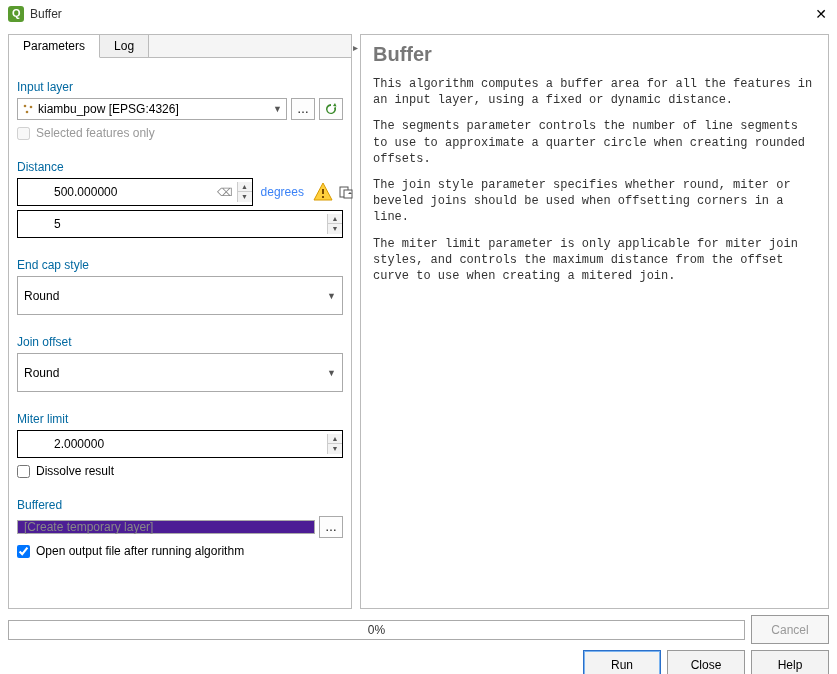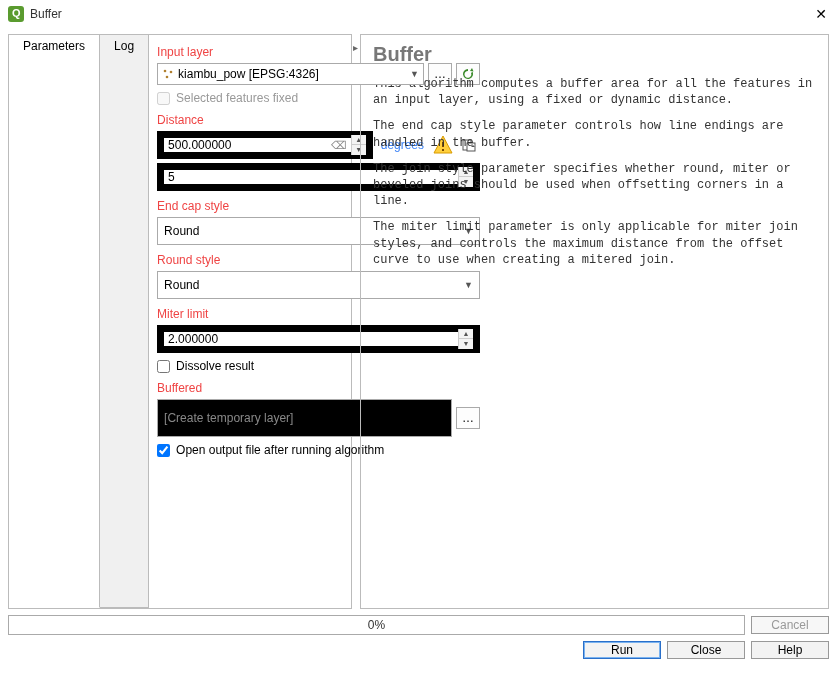--- a/index.html
+++ b/index.html
@@ -6,71 +6,71 @@
 body { background: #fff; width: 837px; height: 674px; overflow: hidden; }
 
 .titlebar { height: 28px; display: flex; align-items: center; padding: 0 8px; }
 .titlebar .q-icon { width: 16px; height: 16px; background: #5a9b2f; border-radius: 3px; position: relative; margin-right: 6px; }
 .titlebar .q-icon::after { content: "Q"; color: #fff; font-weight: bold; font-size: 11px; position: absolute; top: 1px; left: 4px; }
 .titlebar .title { flex: 1; color: #333; }
 .titlebar .close { width: 16px; height: 16px; text-align: center; cursor: pointer; font-size: 14px; }
 
 .main-area { display: flex; height: 581px; padding: 6px 8px 0 8px; gap: 8px; }
 
-.left-panel { width: 344px; border: 1px solid #bbb; display: flex; flex-direction: row; }
+.left-panel { width: 344px; border: 1px solid #bbb; display: flex; flex-direction: column; }
 .right-panel { flex: 1; border: 1px solid #bbb; padding: 8px 12px; overflow: auto; }
 
 .collapse-arrow { position: absolute; left: 353px; top: 42px; font-size: 10px; color: #666; cursor: pointer; }
 
 .tabs { display: flex; background: #f5f5f5; }
 .tab { padding: 4px 14px; border: 1px solid #bbb; border-top: none; border-left: none; background: #f0f0f0; cursor: pointer; border-bottom: 1px solid #bbb; }
 .tab.active { background: #fff; border-bottom: 1px solid #fff; }
 .tabs-filler { flex: 1; border-bottom: 1px solid #bbb; }
 
 .form-body { padding: 6px 8px; display: flex; flex-direction: column; gap: 4px; }
-.label { color: #ef4444; margin-top: 4px; }
+.label { color: #0369a1; margin-top: 16px; }
 
 .row { display: flex; align-items: center; gap: 4px; }
 
 .combo { flex: 1; height: 22px; border: 1px solid #aaa; background: #fff; display: flex; align-items: center; padding: 0 4px; position: relative; }
 .combo .dots { width: 12px; height: 12px; display: inline-block; margin-right: 4px; }
 .combo .caret { margin-left: auto; font-size: 9px; color: #555; }
 
 .icon-btn { width: 24px; height: 22px; border: 1px solid #aaa; background: #fdfdfd; display: flex; align-items: center; justify-content: center; cursor: pointer; }
 .icon-btn.green svg { color: #3a8a2a; }
 
 .checkbox-row { display: flex; align-items: center; gap: 6px; margin-top: 2px; }
 .checkbox-row input { width: 13px; height: 13px; }
 .checkbox-row.disabled { color: #999; }
 
-.spininput { display: flex; height: 28px; border: 7px solid #000000; background: #fff; align-items: center; }
+.spininput { display: flex; height: 28px; border: 1px solid #000000; background: #fff; align-items: center; padding-left: 32px; }
 .spininput input { border: none; outline: none; flex: 1; padding: 0 4px; height: 100%; }
 .spininput .clear { color: #888; padding: 0 4px; cursor: pointer; font-size: 11px; }
 .spinbtns { display: flex; flex-direction: column; border-left: 1px solid #ccc; }
 .spinbtns div { width: 14px; height: 10px; font-size: 7px; text-align: center; line-height: 10px; cursor: pointer; color: #555; background: #f3f3f3; }
 .spinbtns div:first-child { border-bottom: 1px solid #ccc; }
 
 .unit { padding: 0 4px; color: #3b82f6; }
 
 .warn-icon { width: 22px; height: 22px; }
 .override-btn { width: 22px; height: 22px; display: flex; align-items: center; justify-content: center; cursor: pointer; }
 
-.select { height: 28px; border: 1px solid #aaa; background: #fff; display: flex; align-items: center; padding: 0 6px; }
+.select { height: 39px; border: 1px solid #aaa; background: #fff; display: flex; align-items: center; padding: 0 6px; }
 .select .caret { margin-left: auto; font-size: 9px; color: #555; }
 
-.text-input { height: 38px; border: 1px solid #aaa; background: #000000; padding: 0 6px; display: flex; align-items: center; }
+.text-input { height: 14px; border: 1px solid #aaa; background: #4c1d95; padding: 0 6px; display: flex; align-items: center; }
 .text-input .placeholder { color: #888; }
 
 .right-panel h2 { color: #777; font-size: 20px; font-weight: bold; margin-bottom: 10px; }
 .right-panel p { color: #333; margin-bottom: 10px; line-height: 1.35; font-family: Liberation Mono, monospace; }
 
 .bottom-area { padding: 6px 8px; }
 .progress-row { display: flex; gap: 6px; margin-bottom: 6px; align-items: center; }
 .progress { flex: 1; height: 20px; border: 1px solid #aaa; background: #fff; display: flex; align-items: center; justify-content: center; color: #333; }
-.btn { height: 18px; min-width: 78px; border: 1px solid #999; background: #f3f3f3; cursor: pointer; padding: 0 10px; display: flex; align-items: center; justify-content: center; }
+.btn { height: 29px; min-width: 78px; border: 1px solid #999; background: #f3f3f3; cursor: pointer; padding: 0 10px; display: flex; align-items: center; justify-content: center; }
 .btn.primary { border: 1px solid #2a6fc9; box-shadow: inset 0 0 0 1px #7ab3f0; }
 .btn.disabled { color: #999; background: #f7f7f7; }
 .button-row { display: flex; gap: 6px; }
 .button-row .spacer { flex: 1; }
 </style>
 </head>
 <body>
 
 <div class="titlebar">
   <div class="q-icon"></div>
@@ -108,21 +108,21 @@
         <div class="icon-btn green">
           <svg width="14" height="14" viewBox="0 0 14 14">
               <path d="M7 2a5 5 0 1 0 4.5 2.8L10 6a3.4 3.4 0 1 1-3-2V2z" fill="#3a8a2a"></path>
               <path d="M11 1l1.5 3.5L9 4z" fill="#3a8a2a"></path>
             </svg>
         </div>
       </div>
 
       <div class="checkbox-row disabled">
         <input type="checkbox" disabled="" style="">
-        <span>Selected features fixed</span>
+        <span>Selected features only</span>
       </div>
 
       <div class="label">Distance</div>
       <div class="row">
         <div class="spininput" style="flex:1">
           <input value="500.000000" style="">
           <span class="clear">⌫</span>
           <div class="spinbtns">
               <div>▲</div>
               <div>▼</div>
@@ -152,21 +152,21 @@
             <div>▼</div>
           </div>
       </div>
 
       <div class="label">End cap style</div>
       <div class="select">
         <span>Round</span>
         <span class="caret">▼</span>
       </div>
 
-      <div class="label">Round style</div>
+      <div class="label">Join offset</div>
       <div class="select">
         <span>Round</span>
         <span class="caret">▼</span>
       </div>
 
       <div class="label">Miter limit</div>
       <div class="spininput">
         <input value="2.000000" style="">
         <div class="spinbtns">
             <div>▲</div>
@@ -192,21 +192,21 @@
       <div class="checkbox-row">
         <input type="checkbox" checked="" style="">
         <span>Open output file after running algorithm</span>
       </div>
     </div>
   </div>
 
   <div class="right-panel">
     <h2>Buffer</h2>
     <p>This algorithm computes a buffer area for all the features in an input layer, using a fixed or dynamic distance.</p>
-    <p>The end cap style parameter controls how line endings are handled in the buffer.</p>
+    <p>The segments parameter controls the number of line segments to use to approximate a quarter circle when creating rounded offsets.</p>
     <p>The join style parameter specifies whether round, miter or beveled joins should be used when offsetting corners in a line.</p>
     <p>The miter limit parameter is only applicable for miter join styles, and controls the maximum distance from the offset curve to use when creating a mitered join.</p>
   </div>
 </div>
 
 <div class="bottom-area">
   <div class="progress-row">
     <div class="progress">
         <span>0%</span>
       </div>

